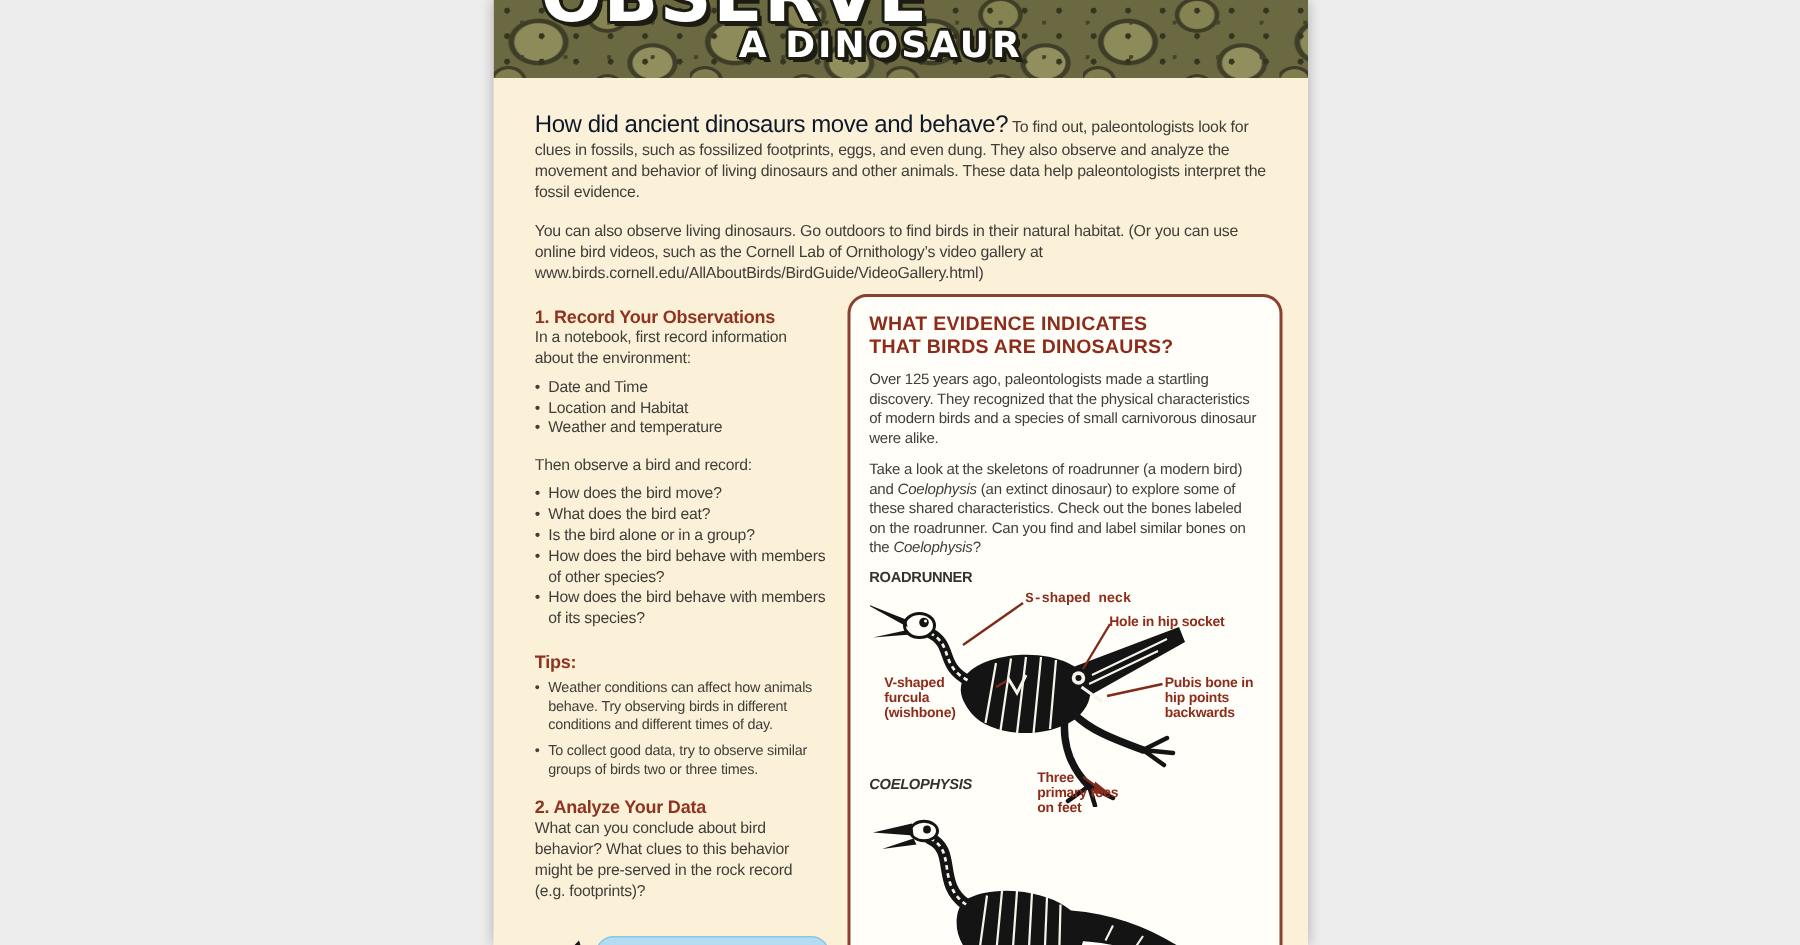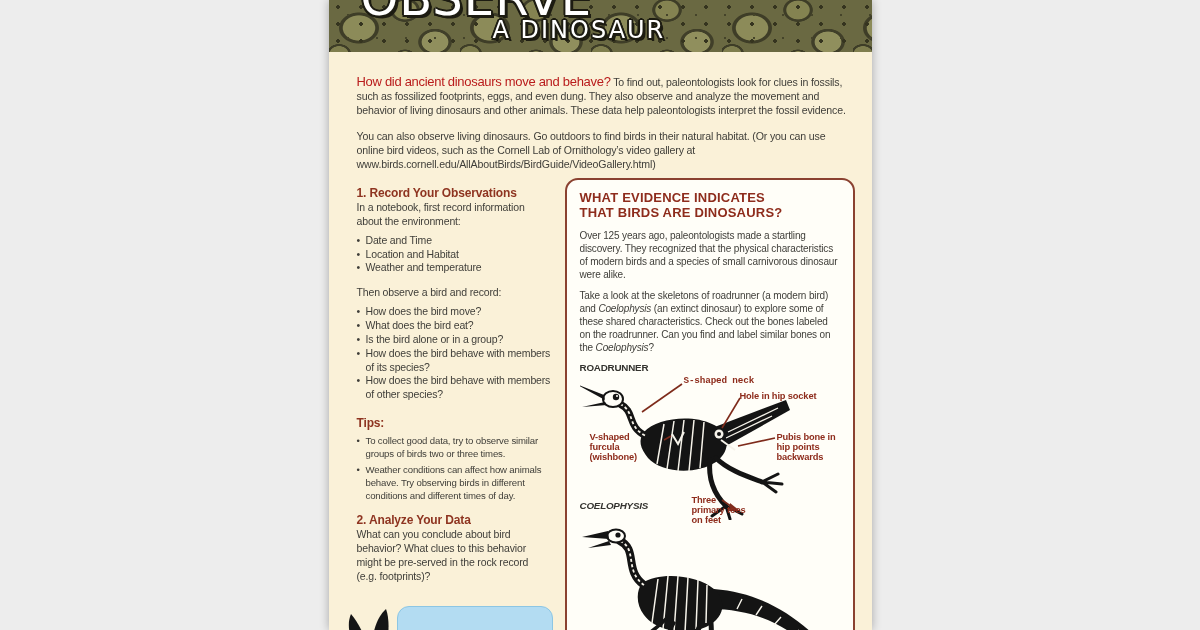--- a/index.html
+++ b/index.html
@@ -29,33 +29,33 @@
       radial-gradient(ellipse 27px 21px at 30px 28px, #8c8b59 58%, #3e3d27 62%, #3e3d27 72%, rgba(0,0,0,0) 76%),
       radial-gradient(ellipse 20px 16px at 76px 10px, #848351 56%, #3e3d27 61%, #3e3d27 72%, rgba(0,0,0,0) 76%),
       radial-gradient(ellipse 23px 18px at 106px 42px, #908f5d 56%, #403f29 60%, #403f29 71%, rgba(0,0,0,0) 75%),
       radial-gradient(ellipse 17px 14px at 10px 54px, #7f7e4e 54%, #3e3d27 58%, #3e3d27 69%, rgba(0,0,0,0) 73%),
       radial-gradient(ellipse 15px 12px at 76px 58px, #878654 54%, #3e3d27 58%, #3e3d27 69%, rgba(0,0,0,0) 73%);
     background-size: 23px 17px, 29px 23px, 131px 62px, 131px 62px, 131px 62px, 131px 62px, 131px 62px;
   }
   .banner-title-top, .banner-title-bottom {
     position: absolute;
     font-family: "DejaVu Sans", sans-serif;
-    font-weight: normal; color: #ffffff; line-height: 1; white-space: nowrap;
+    font-weight: bold; color: #ffffff; line-height: 1; white-space: nowrap;
     text-shadow: 2px 0 0 #1d1c12, -2px 0 0 #1d1c12, 0 2px 0 #1d1c12, 0 -2px 0 #1d1c12,
                  1.5px 1.5px 0 #1d1c12, -1.5px 1.5px 0 #1d1c12, 1.5px -1.5px 0 #1d1c12,
                  -1.5px -1.5px 0 #1d1c12, 3px 3px 0 #1d1c12;
     padding-left: 23px;
   }
   .banner-title-top { top: -26px; left: 9px; font-size: 48px; letter-spacing: 1px; }
   .banner-title-bottom { top: 18px; left: 141px; font-size: 24px; letter-spacing: 2px; }
 
   
   .content { padding: 21px 17px 0 28px; }
   .intro-para { font-size: 10.6px; line-height: 1.32; color: #3f3e39; margin: 0; }
-  .intro-lead { font-size: 13px; color: #b91c1c; letter-spacing: -0.3px; }
+  .intro-lead { font-size: 16px; color: #0f172a; letter-spacing: -0.3px; }
   .para2 { font-size: 10.6px; line-height: 1.32; color: #3f3e39; margin: 12px 0 0; }
 
   .columns { display: flex; align-items: flex-start; margin-top: 6px; }
   .left-col { flex: none; width: 208px; padding-right: 14px; }
   .sec-heading { color: #8e3420; font-weight: bold; font-size: 12px; margin: 8px 0 1px; }
   .left-col p { font-size: 10.5px; line-height: 1.32; color: #3f3e39; margin: 0 0 2px; }
   .left-col ul { list-style: none; margin: 5px 0 11px; padding: 0; }
   .left-col li { position: relative; padding-left: 9px; font-size: 10.5px; line-height: 1.32; color: #3f3e39; }
   .left-col li::before { content: "\2022"; position: absolute; left: 0; top: 0; }
   .tips-list li { font-size: 9.6px; margin-bottom: 4px; }
@@ -121,28 +121,28 @@
         <ul>
           <li>Date and Time</li>
           <li>Location and Habitat</li>
           <li>Weather and temperature</li>
         </ul>
         <p>Then observe a bird and record:</p>
         <ul>
           <li>How does the bird move?</li>
           <li>What does the bird eat?</li>
           <li>Is the bird alone or in a group?</li>
+          <li>How does the bird behave with members of other species?</li>
           <li>How does the bird behave with members of its species?</li>
-          <li>How does the bird behave with members of other species?</li>
         </ul>
 
         <div class="sec-heading tips-heading">Tips:</div>
         <ul class="tips-list">
+          <li>Weather conditions can affect how animals behave. Try observing birds in different conditions and different times of day.</li>
           <li>To collect good data, try to observe similar groups of birds two or three times.</li>
-          <li>Weather conditions can affect how animals behave. Try observing birds in different conditions and different times of day.</li>
         </ul>
 
         <div class="sec-heading">2. Analyze Your Data</div>
         <p>What can you conclude about bird behavior? What clues to this behavior might be pre-served in the rock record (e.g. footprints)?</p>
 
         <div class="funfact">
           <div class="funfact-badge">
             <svg width="82" height="72" viewBox="0 0 82 72">
               <path d="M17,43 C8,48 6,59 15,65 C26,71 46,71 52,62 C56,55 53,47 44,43 Z" fill="#151515"></path>
               <path d="M16,45 C7,33 3,17 8,6 C15,14 23,30 27,43 Z" fill="#151515"></path>

